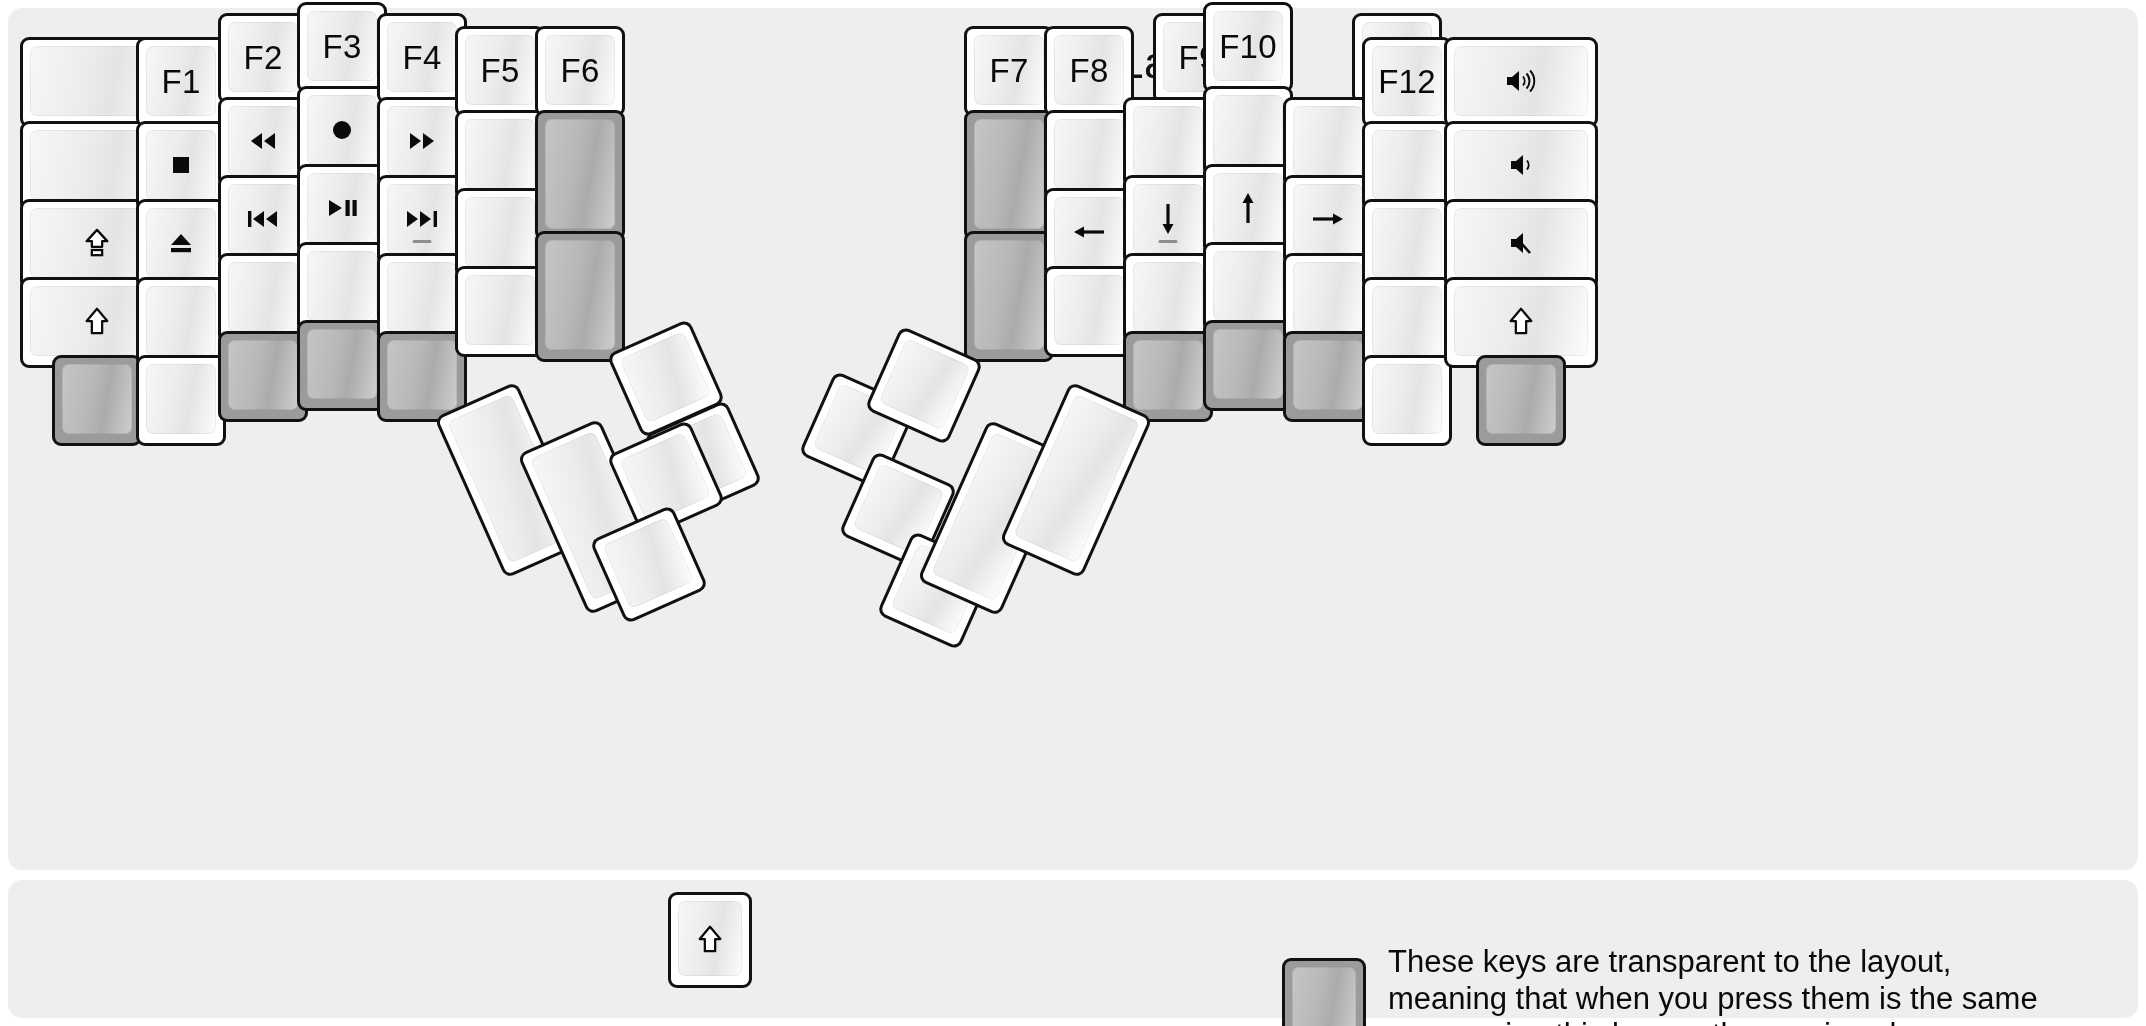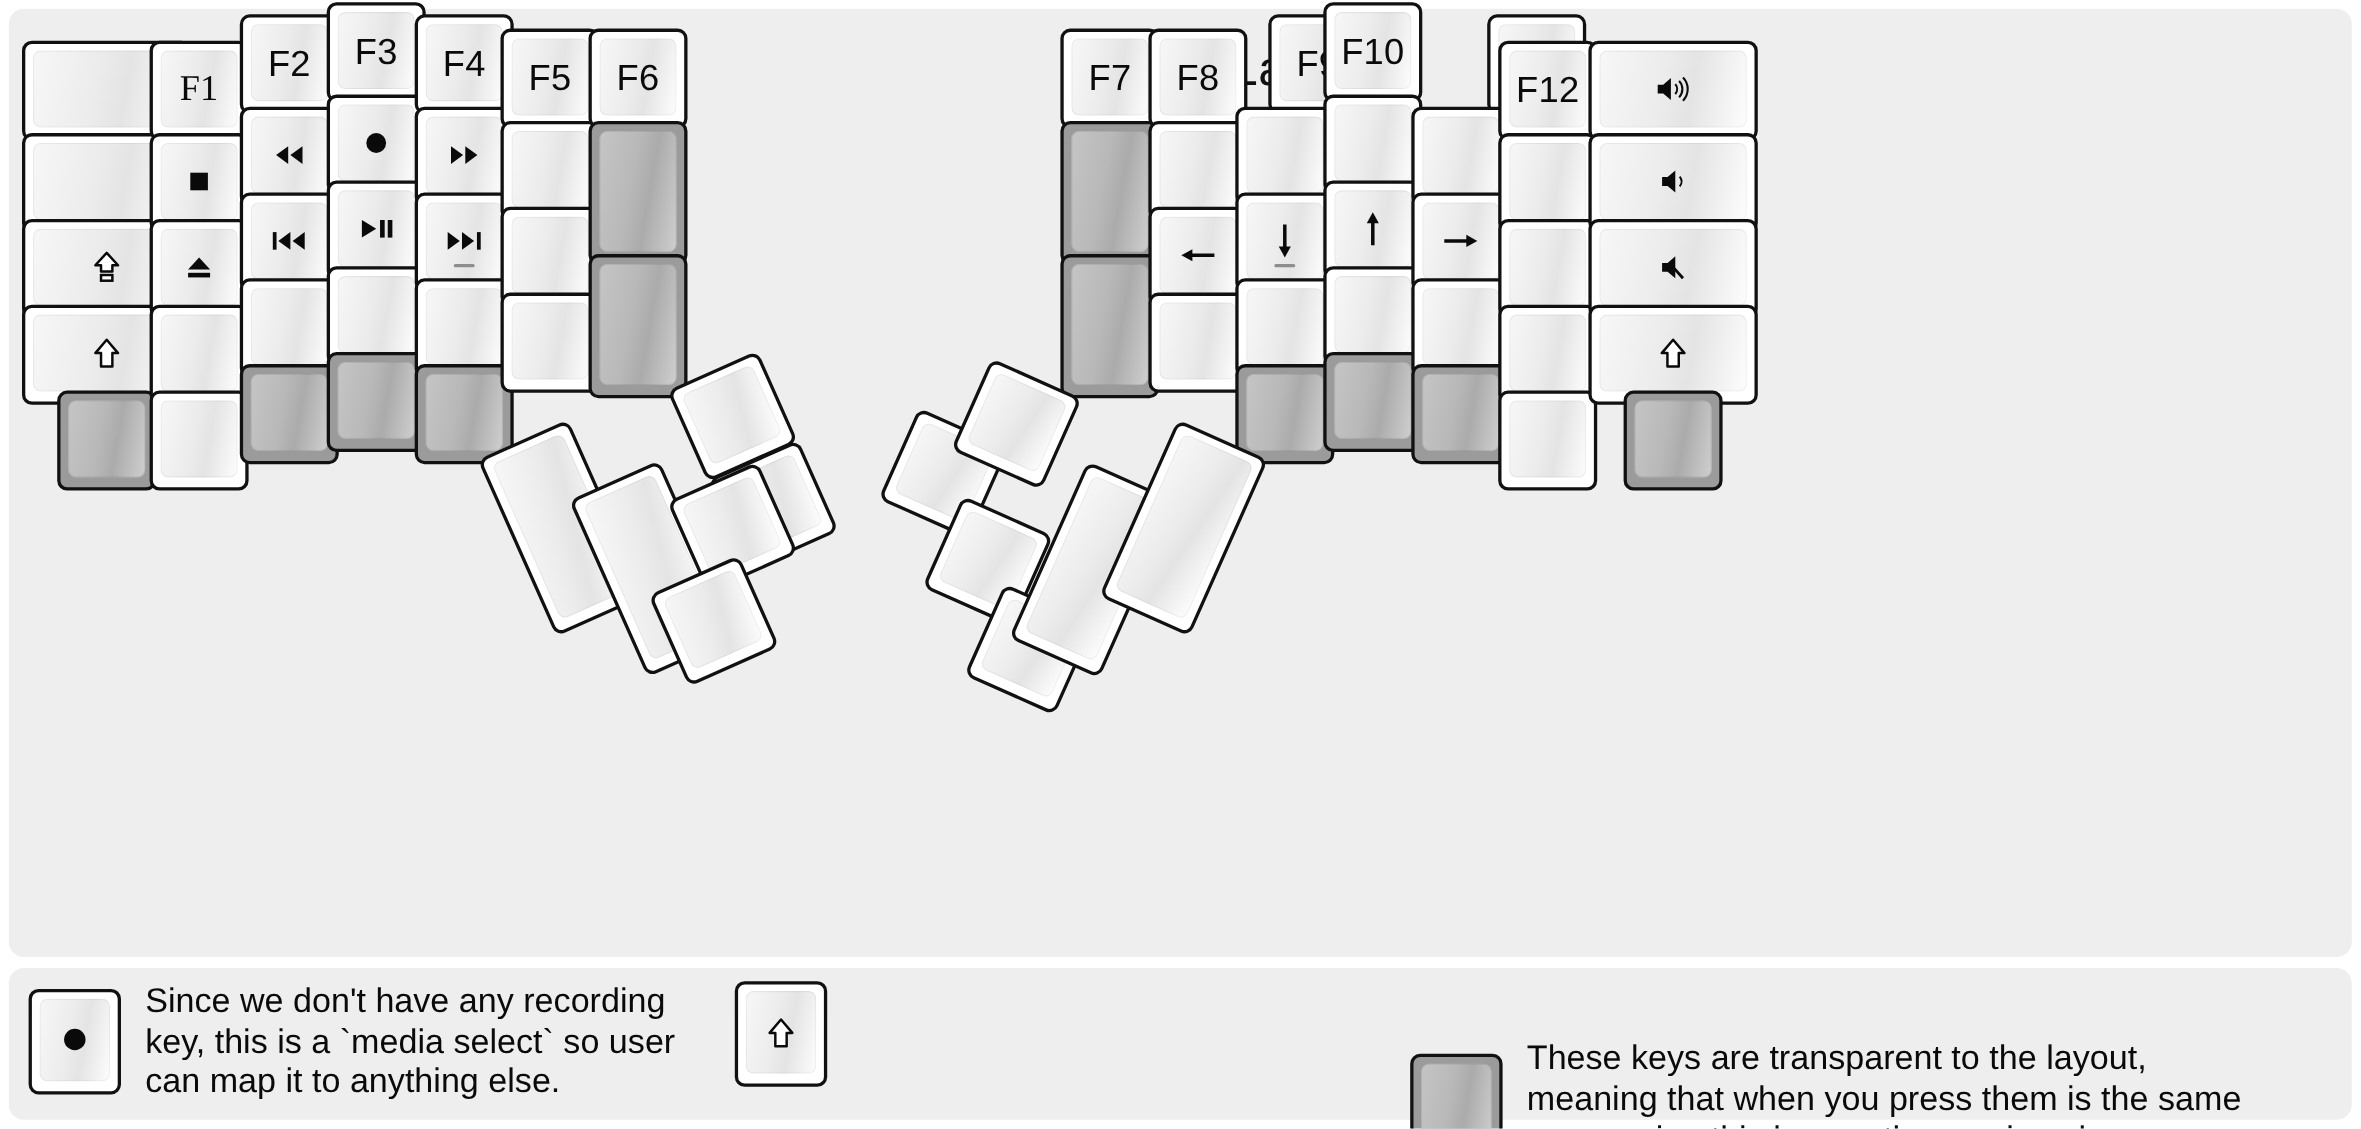--- a/index.html
+++ b/index.html
@@ -141,21 +141,21 @@
           <svg class="ic" width="26" height="30" viewBox="0 0 26 32">
               <path d="M13 3 L24 16 L18.5 16 L18.5 29 L7.5 29 L7.5 16 L2 16 Z" fill="#fff" stroke="#0a0a0a" stroke-width="2.4" stroke-linejoin="round"></path>
             </svg>
         </span>
       </div>
     </div>
     <div class="key trans" style="left:52px; top:355px; width:90px; height:91px;">
         <div class="top"></div>
       </div>
 
-    <div class="key" style="left:136px; top:37px;  width:90px; height:91px;font-family:Liberation Serif, serif;">
+    <div class="key" style="left:136px; top:37px;  width:90px; height:91px;">
         <div class="top">
           <span class="legend-txt">F1</span>
         </div>
       </div>
     <div class="key" style="left:136px; top:121px; width:90px; height:91px;">
       <div class="top">
         <span>
             <svg class="ic" width="24" height="24" viewBox="0 0 24 24">
               <rect x="4" y="4" width="16" height="16" fill="#0a0a0a"></rect>
             </svg>
@@ -513,34 +513,20 @@
         <div class="top"></div>
       </div>
     <div class="key" style="left:949px; top:430px; width:90px; height:176px; transform:rotate(24deg); transform-origin:50% 50%;">
         <div class="top"></div>
       </div>
     <div class="key" style="left:1031px; top:392px; width:90px; height:176px; transform:rotate(24deg); transform-origin:50% 50%;">
         <div class="top"></div>
       </div>
   </div>
 
-  <div class="legend-item" id="legend-1">
-    <div class="key legend-key">
-      <div class="top">
-        <span>
-            <svg class="ic" width="26" height="26" viewBox="0 0 24 24">
-              <circle cx="12" cy="12" r="9" fill="#0a0a0a"></circle>
-            </svg>
-          </span>
-      </div>
-    </div>
-    <div class="legend-text">Since we don't have any recording
-key, this is a `media select` so user
-can map it to anything else.</div>
-  </div>
 
   <div class="legend-item" id="legend-2">
     <div class="key legend-key">
       <div class="top">
         <span>
             <svg class="ic" width="26" height="30" viewBox="0 0 26 32">
               <path d="M13 3 L24 16 L18.5 16 L18.5 29 L7.5 29 L7.5 16 L2 16 Z" fill="#fff" stroke="#0a0a0a" stroke-width="2.4" stroke-linejoin="round"></path>
             </svg>
           </span>
       </div>

